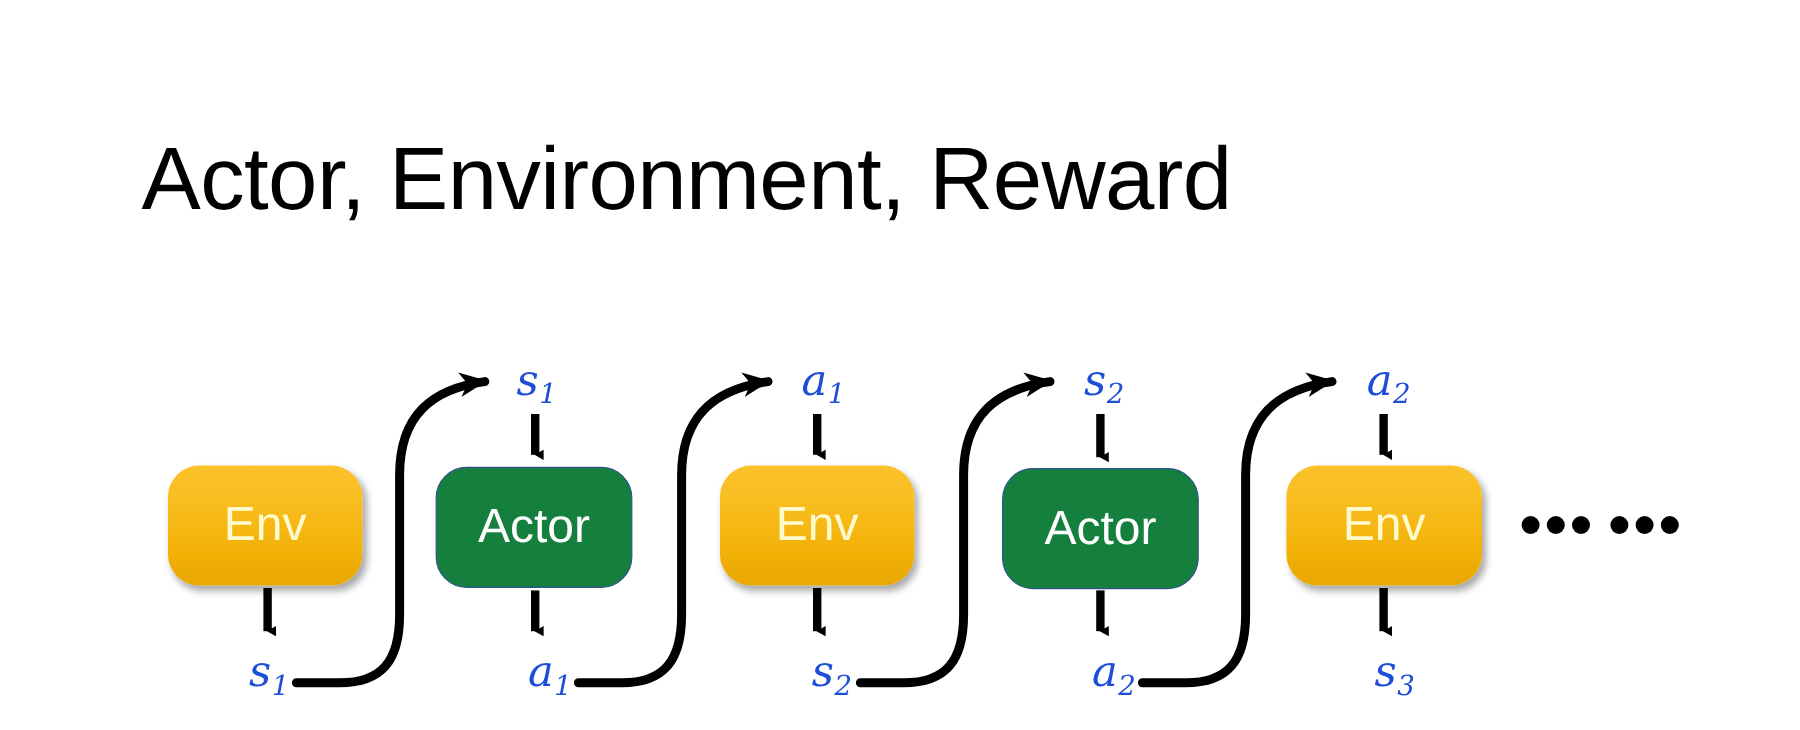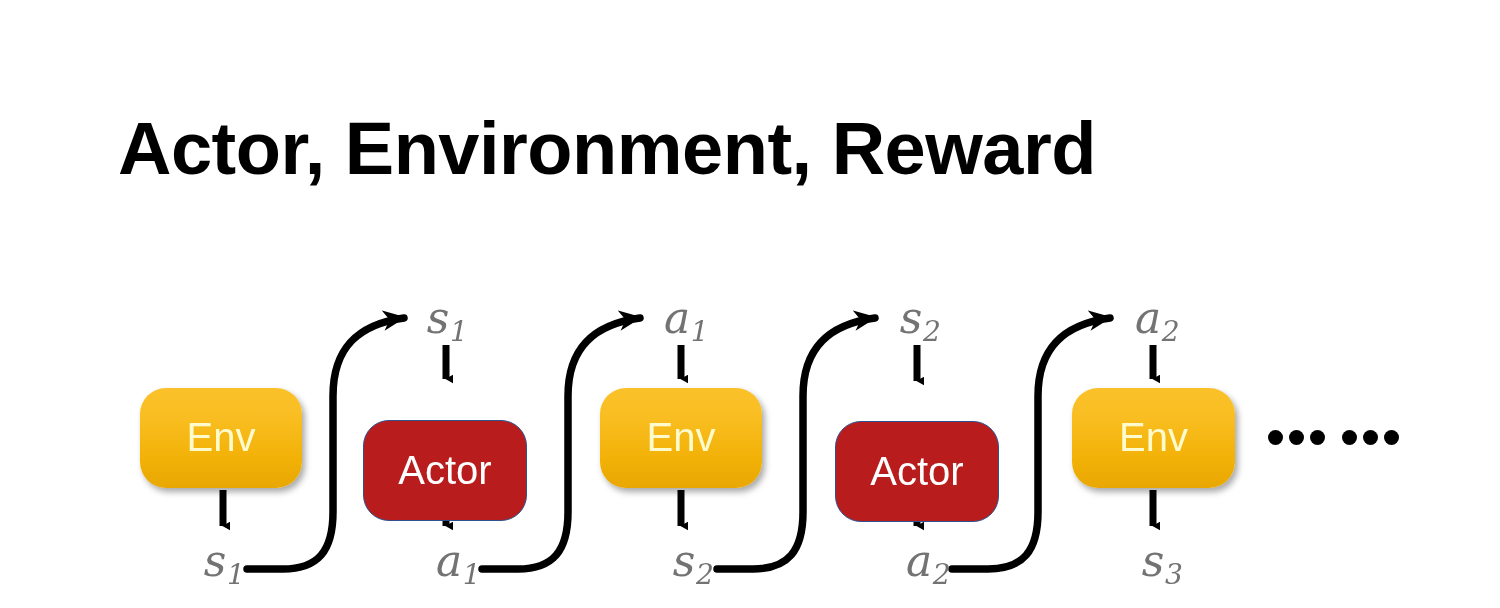--- a/index.html
+++ b/index.html
@@ -26,21 +26,21 @@
     background: #ffffff;
   }
 
   
   #slide-title {
     position: absolute;
     left: 118px;
     top: 112px;
     font-family: "Liberation Sans", sans-serif;
     font-size: 74px;
-    font-weight: 700;
+    font-weight: 400;
     line-height: 1;
     color: #000000;
     letter-spacing: -0.5px;
     white-space: nowrap;
   }
 
   
   #diagram {
     position: absolute;
     left: 0;
@@ -65,40 +65,39 @@
   }
 
   .node-box.env {
     background: linear-gradient(to bottom, #FBC12A 0%, #F9BE22 28%, #F2B106 72%, #E8A703 100%);
     color: #FFFBCC;
     border: none;
     box-shadow: 3px 4px 6px rgba(0,0,0,0.34);
   }
 
   .node-box.actor {
-    background: #b91c1c;
+    background: #15803d;
     color: #FFFFFF;
     border: 1.3px solid #2F528F;
     box-shadow: none;
-    margin-top: 31px;
   }
 
   .node-label {
     display: block;
     transform: translateY(-1px);
   }
 
   
   .var-label {
     position: absolute;
     font-family: "DejaVu Serif", "Liberation Serif", serif;
     font-style: italic;
-    font-size: 44px;
+    font-size: 36px;
     line-height: 1;
-    color: #737373;
+    color: #1d4ed8;
     white-space: nowrap;
     transform: translate(-50%, -50%);
   }
   .var-label .sub {
     font-size: 0.64em;
     font-style: italic;
     vertical-align: baseline;
     position: relative;
     top: 0.30em;
     left: 0.02em;

